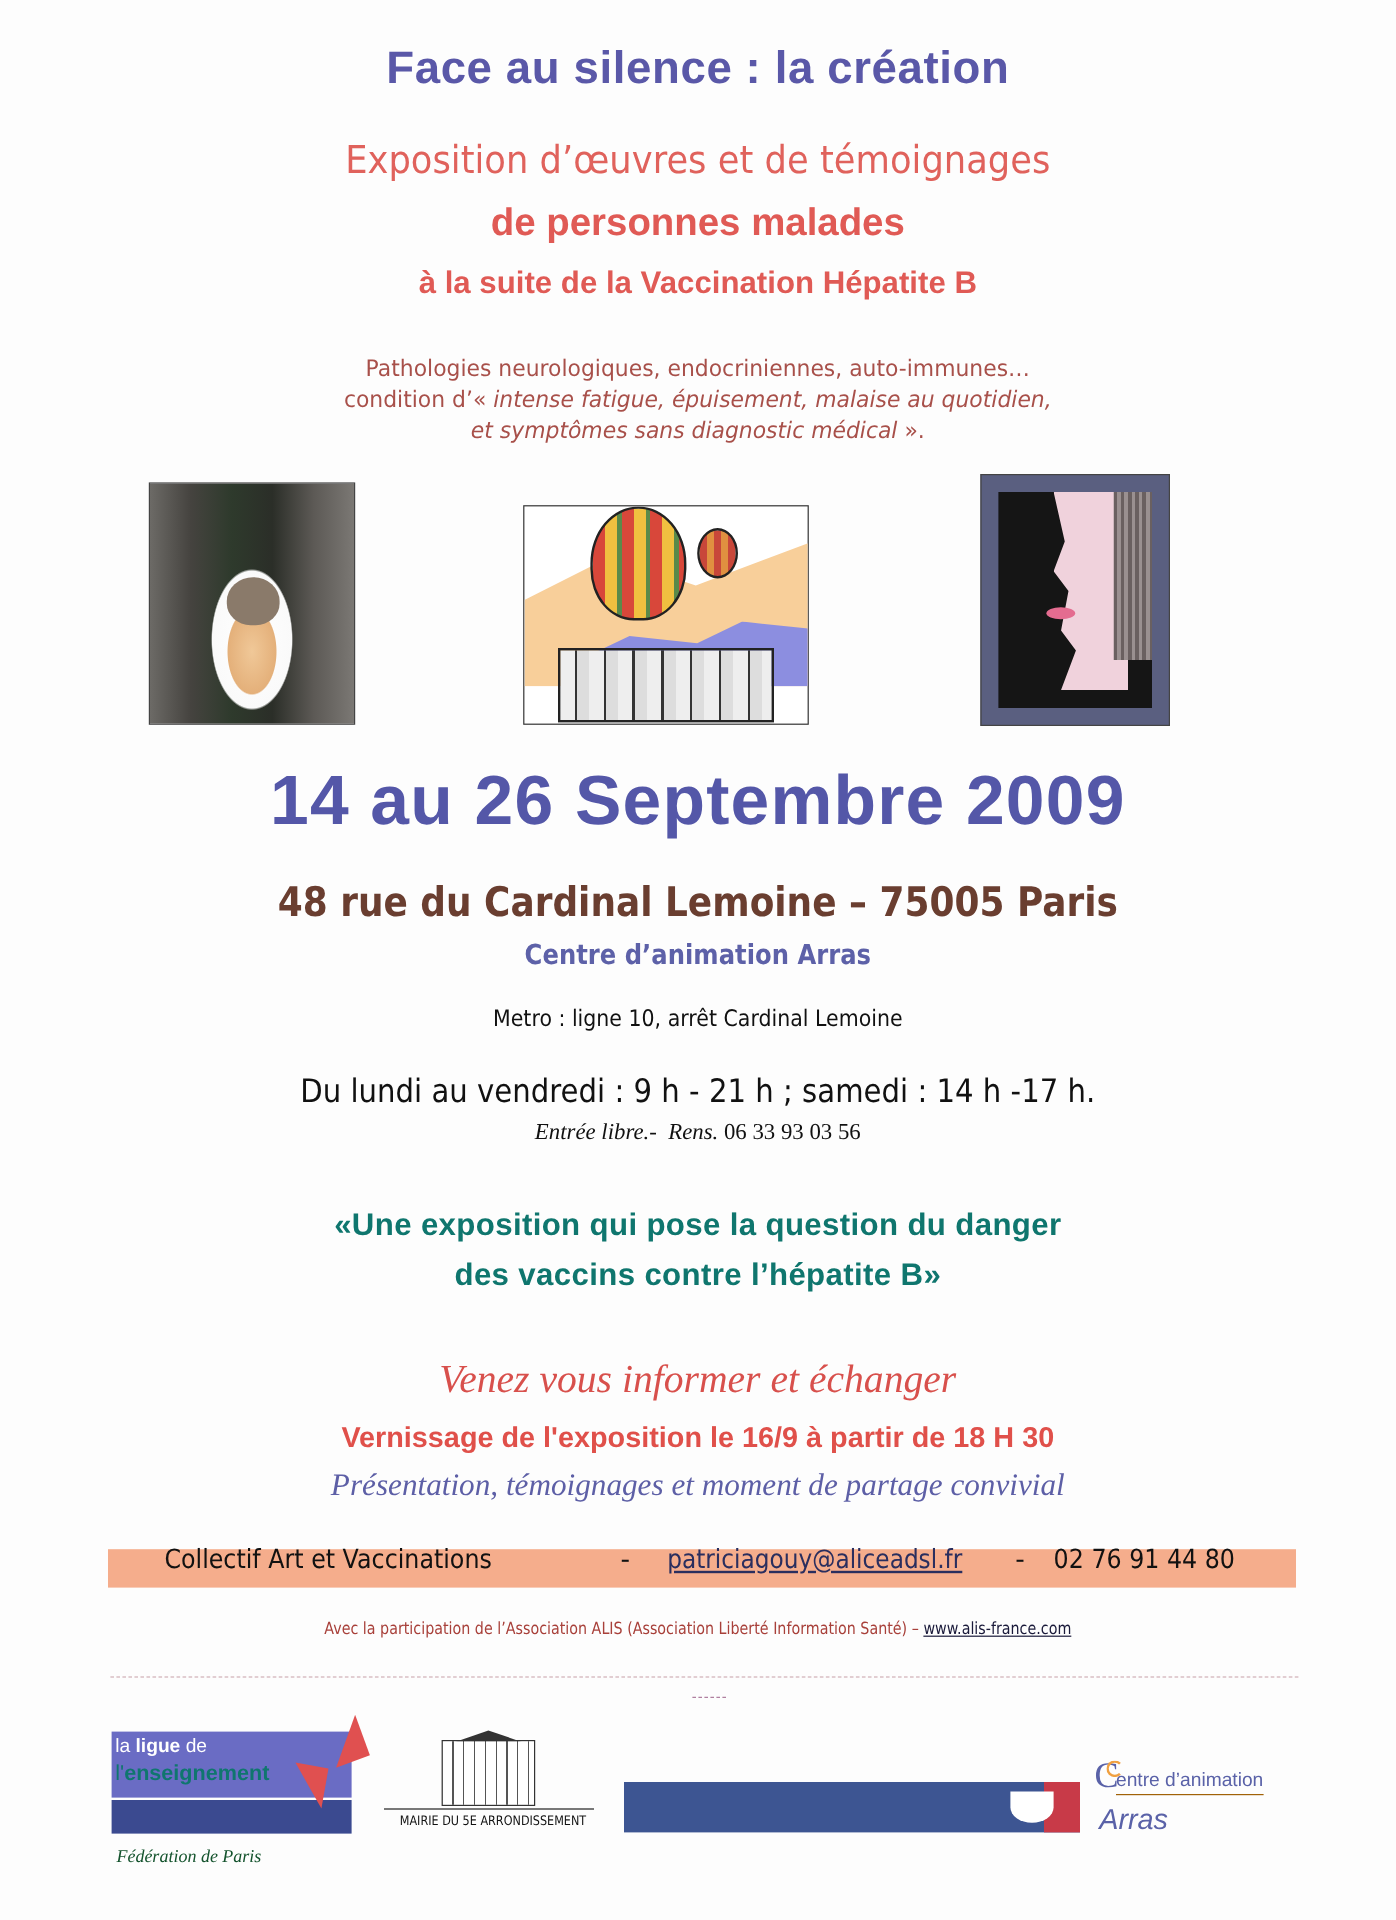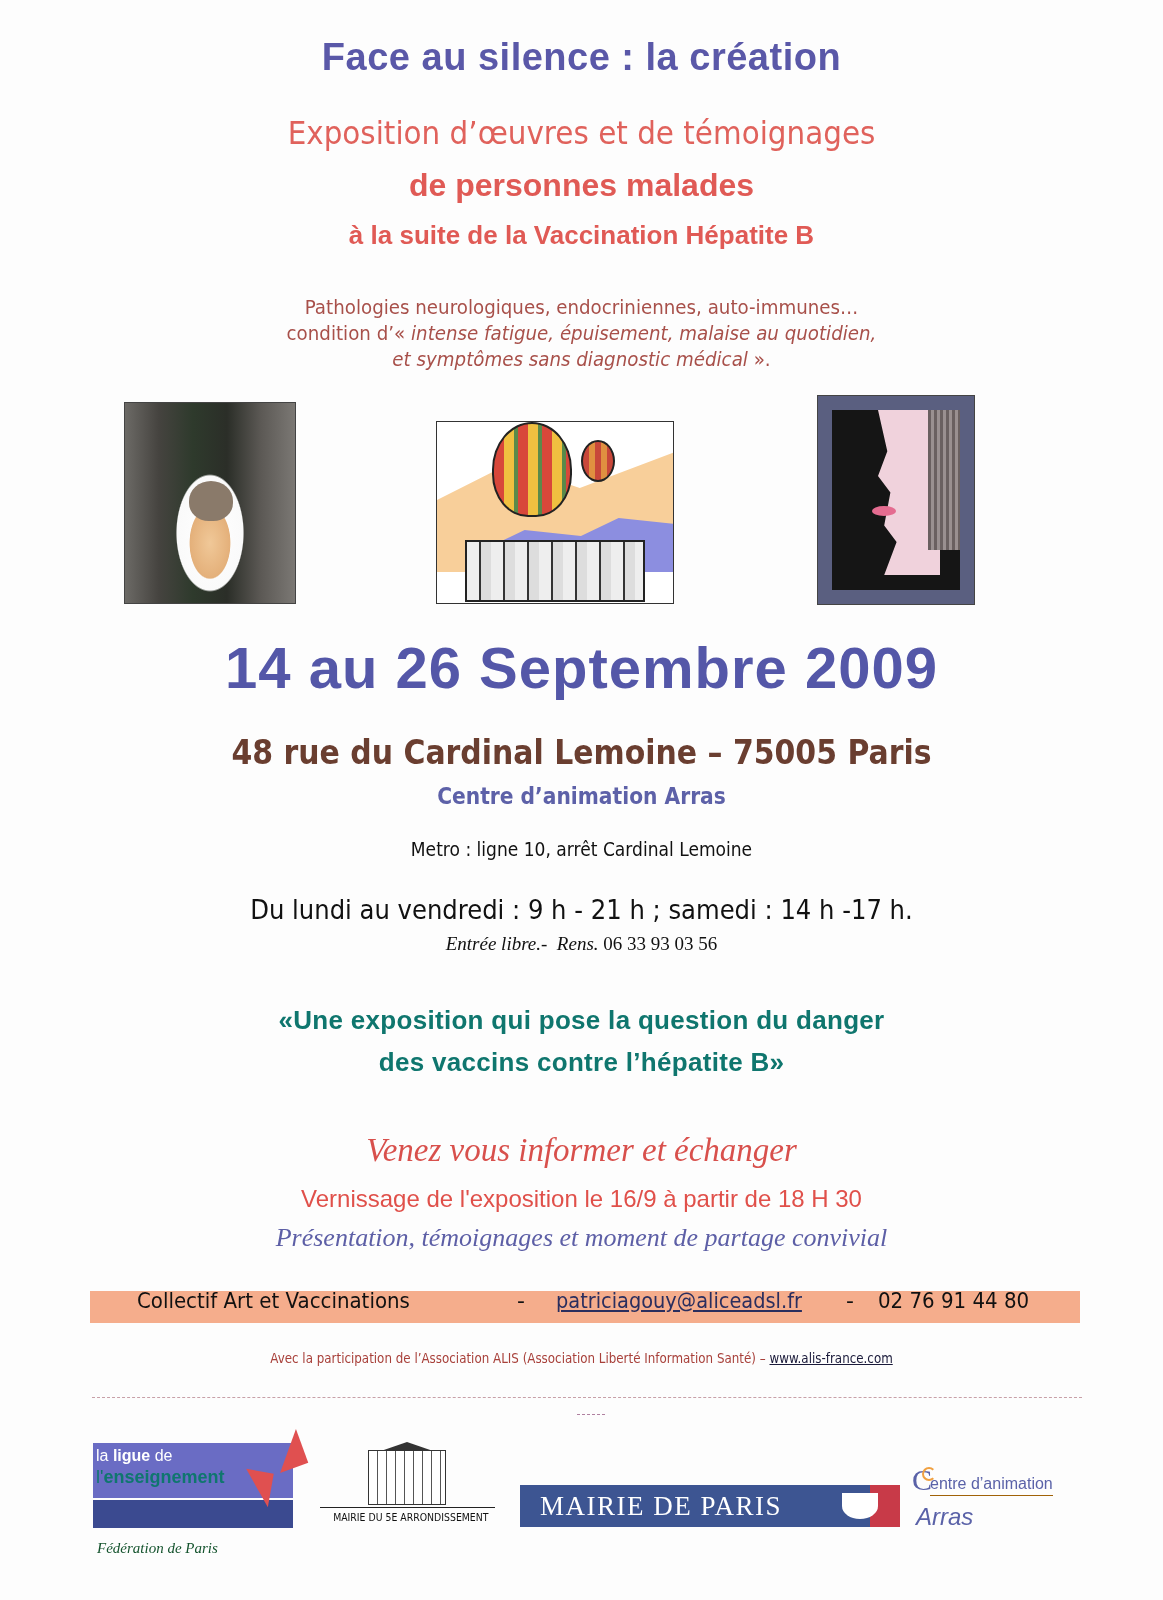--- a/index.html
+++ b/index.html
@@ -43,21 +43,21 @@
     .metro { top: 838px; font-size: 19px; color: #111; font-family: "DejaVu Sans", sans-serif; transform: scaleX(0.9); }
     .hours { top: 894px; font-size: 27px; color: #111; font-family: "DejaVu Sans", sans-serif; transform: scaleX(0.9); }
     .entree { top: 933px; font-size: 19px; color: #111; font-family: "Liberation Serif", serif; }
     .entree i { font-style: italic; }
 
     .quote { font-size: 26px; font-weight: bold; color: #0f766e; letter-spacing: 0.3px; }
     .quote1 { top: 1005px; }
     .quote2 { top: 1047px; }
 
     .venez { top: 1132px; font-size: 33px; font-style: italic; color: #d8504c; font-family: "Liberation Serif", serif; }
-    .vernis { top: 1185px; font-size: 24px; font-weight: normal; color: #e0504a; }
+    .vernis { top: 1185px; font-size: 24px; font-weight: bold; color: #e0504a; }
     .presentation { top: 1223px; font-size: 26px; font-style: italic; color: #5d5fa6; font-family: "Liberation Serif", serif; }
 
     .band { left: 90px; top: 1291px; width: 990px; height: 32px; background: #f5ad8c; }
     .band-text { position: absolute; top: 1288px; font-family: "DejaVu Sans", sans-serif; font-size: 22px; color: #111; white-space: nowrap; transform-origin: left top; }
     .band-collectif { left: 137px; transform: scaleX(0.9); }
     .band-sep1 { left: 517px; }
     .band-email { left: 556px; color: #2a2e5e; text-decoration: underline; transform: scaleX(0.88); }
     .band-sep2 { left: 846px; }
     .band-phone { left: 878px; transform: scaleX(0.9); }
 
@@ -162,21 +162,20 @@
 </div>
 
 <div class="abs mairie5">
   <div class="roof"></div>
   <div class="bld"></div>
   <div class="base"></div>
   <div class="lbl">MAIRIE DU 5E ARRONDISSEMENT</div>
 </div>
 
 <div class="abs mparis">
-  <div class="lbl">MAIRIE DE PARIS</div>
   <div class="red"></div>
   <div class="ship"></div>
 </div>
 
 <div class="abs caa">
   <div class="c">C</div>
   <div class="swirl"></div>
   <div class="t1">entre d’animation</div>
   <div class="t2">Arras</div>
 </div>

